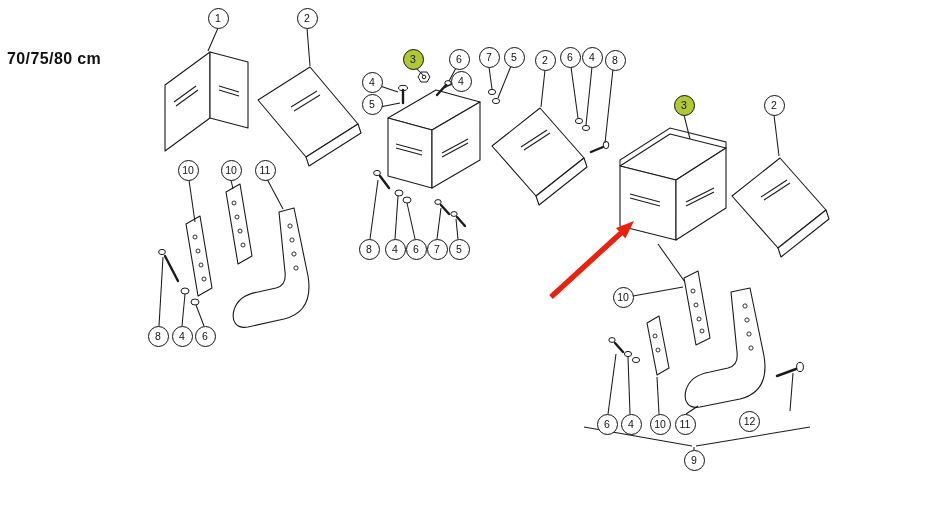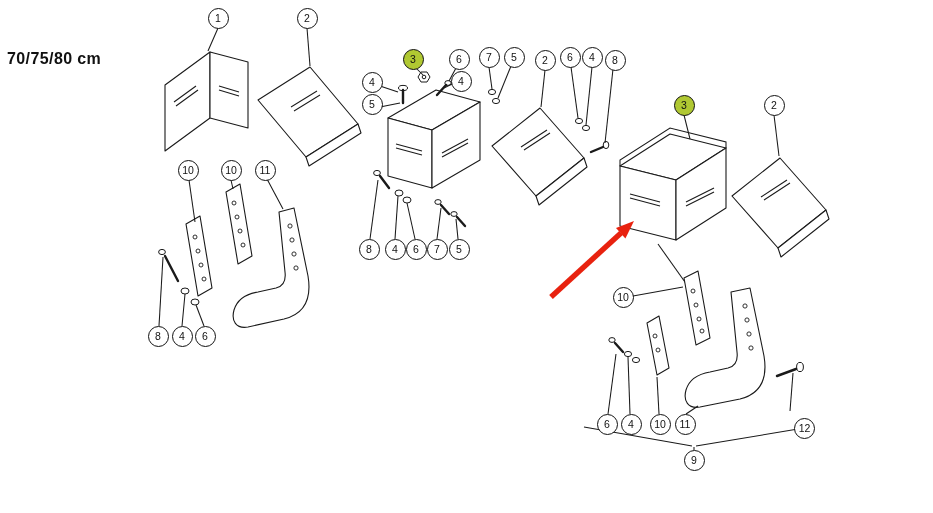--- a/index.html
+++ b/index.html
@@ -234,16 +234,16 @@
       <div class="callout" style="left: 426.5px; top: 238.5px;">7</div>
       <div class="callout" style="left: 448.5px; top: 238.5px;">5</div>
       <div class="callout" style="left: 147.5px; top: 325.5px;">8</div>
       <div class="callout" style="left: 171.5px; top: 325.5px;">4</div>
       <div class="callout" style="left: 194.5px; top: 325.5px;">6</div>
       <div class="callout" style="left: 612.5px; top: 286.5px;">10</div>
       <div class="callout" style="left: 596.5px; top: 413.5px;">6</div>
       <div class="callout" style="left: 620.5px; top: 413.5px;">4</div>
       <div class="callout" style="left: 649.5px; top: 413.5px;">10</div>
       <div class="callout" style="left: 674.5px; top: 413.5px;">11</div>
-      <div class="callout" style="left: 794px; top: 410.5px; margin-top: 7px;">12</div>
+      <div class="callout" style="left: 739px; top: 410.5px;">12</div>
       <div class="callout" style="left: 683.5px; top: 449.5px;">9</div>
     </div>
 </div>
 
 </body></html>

